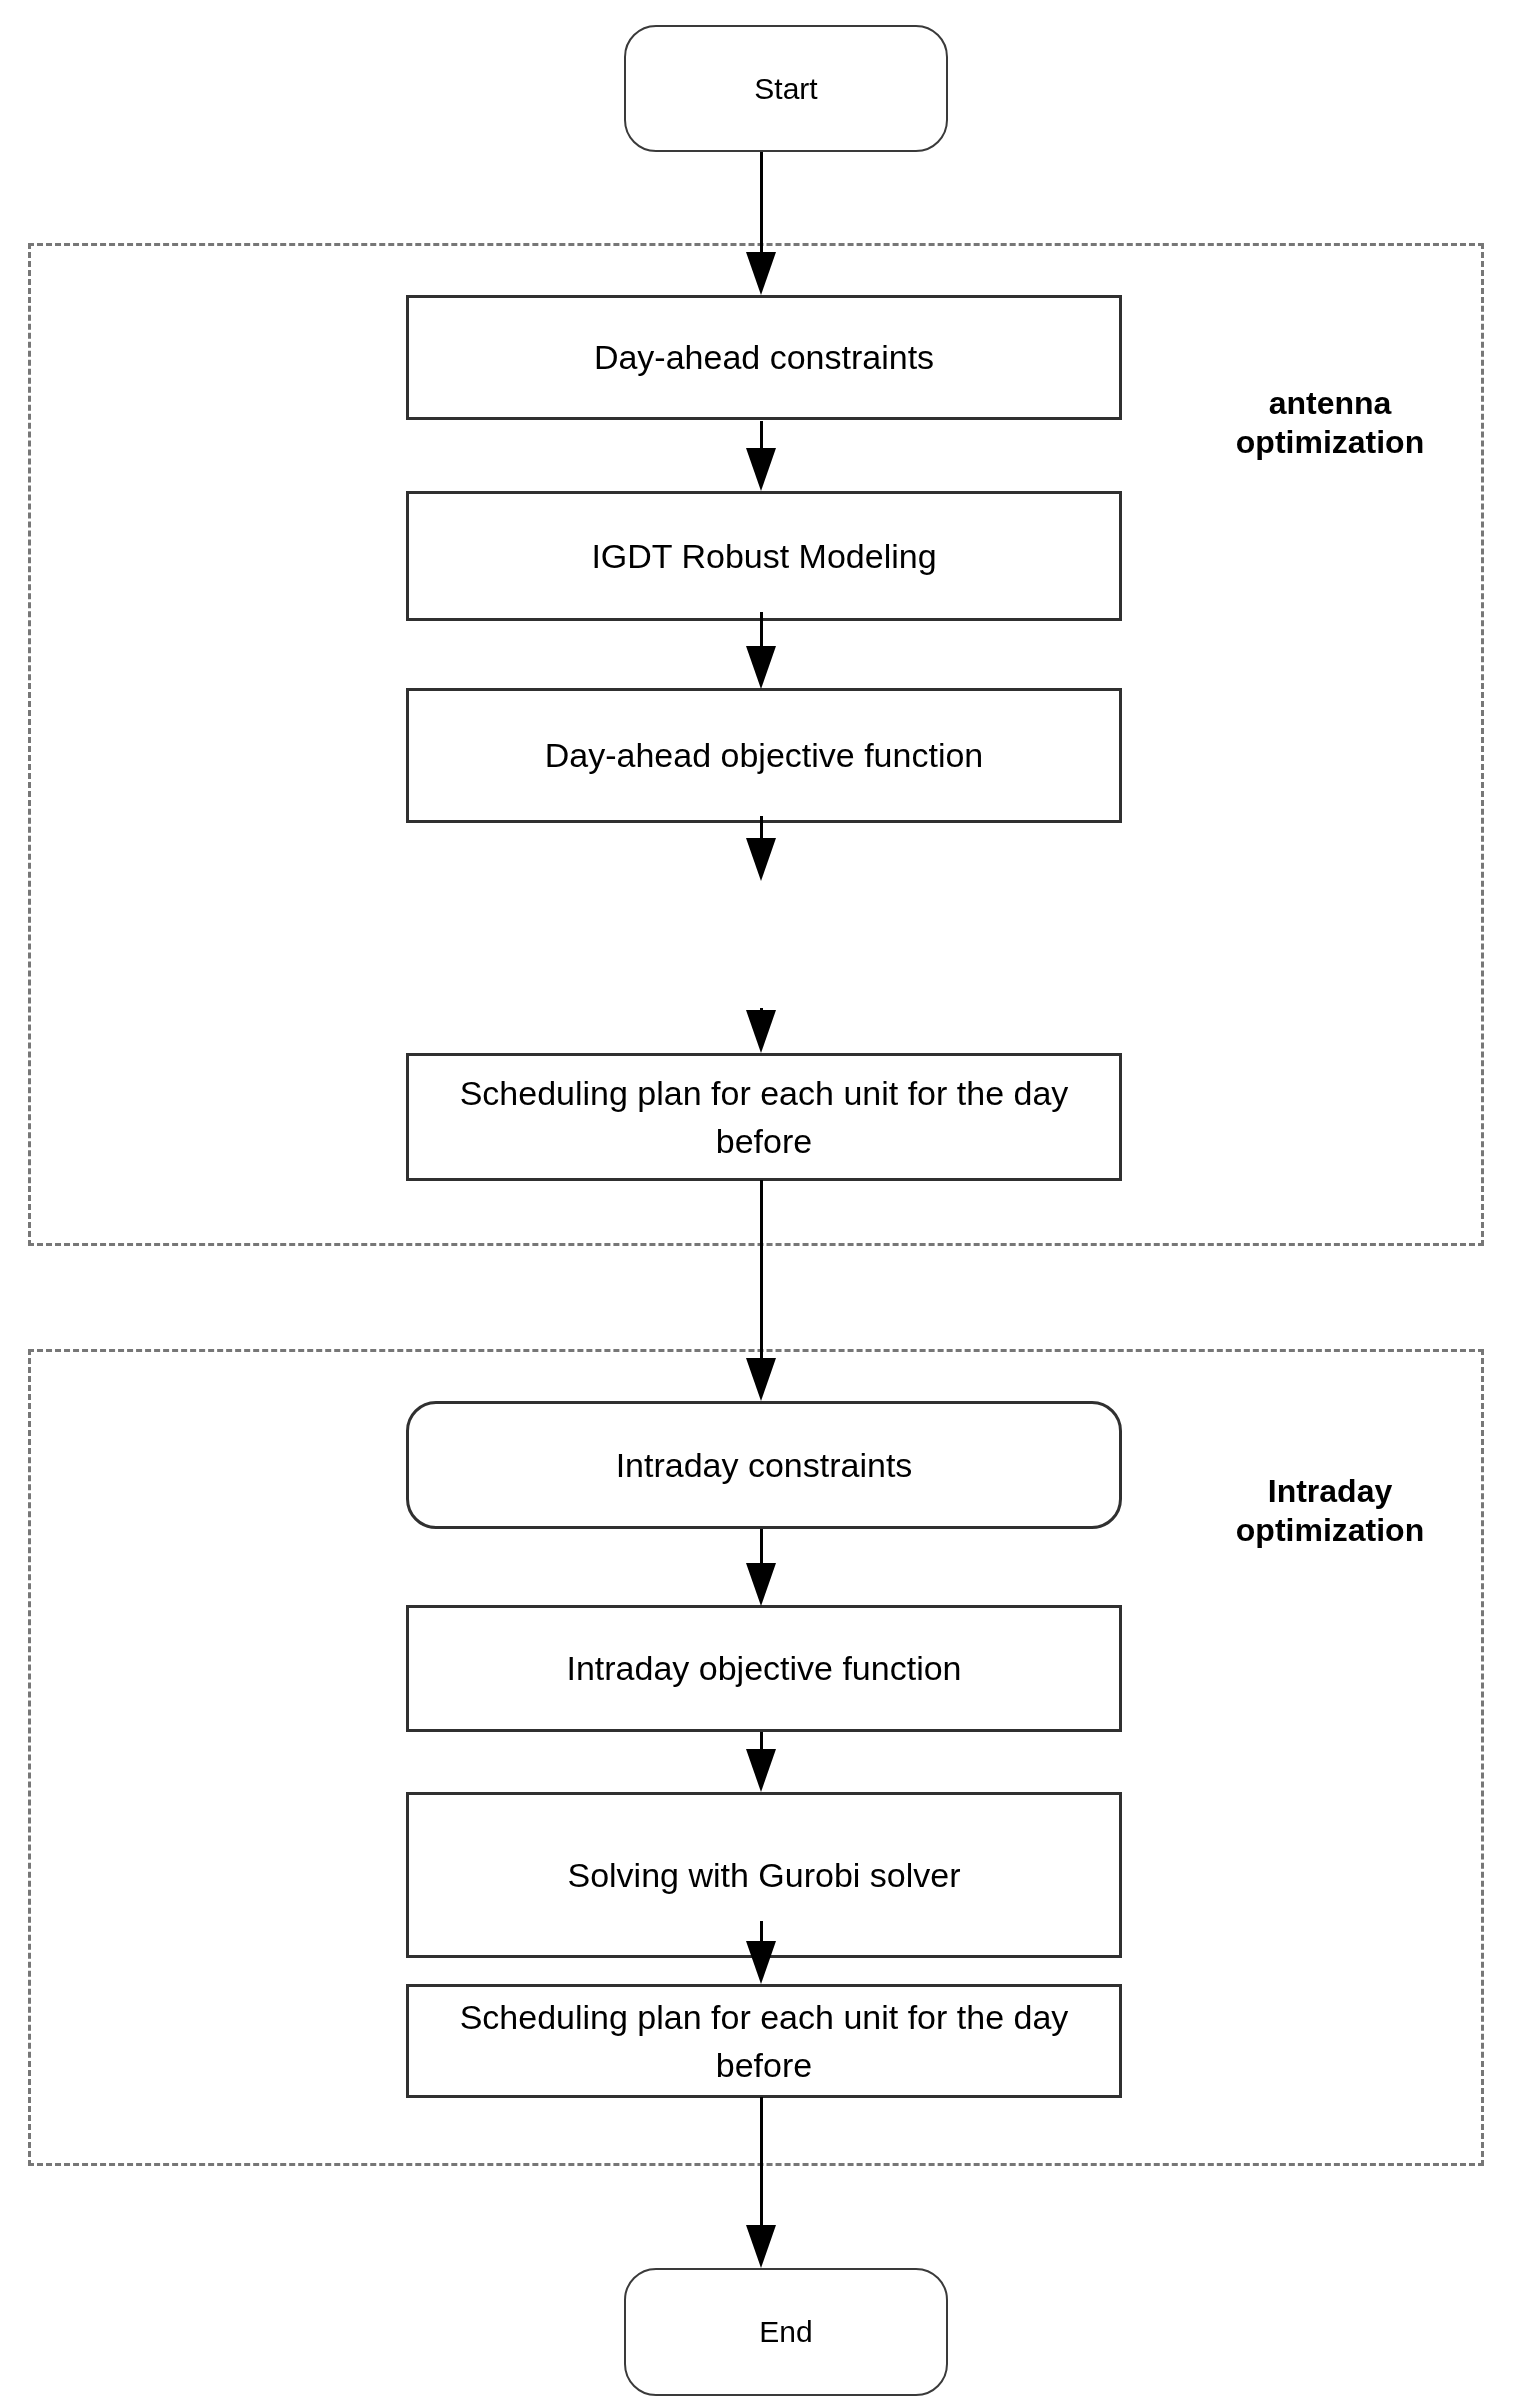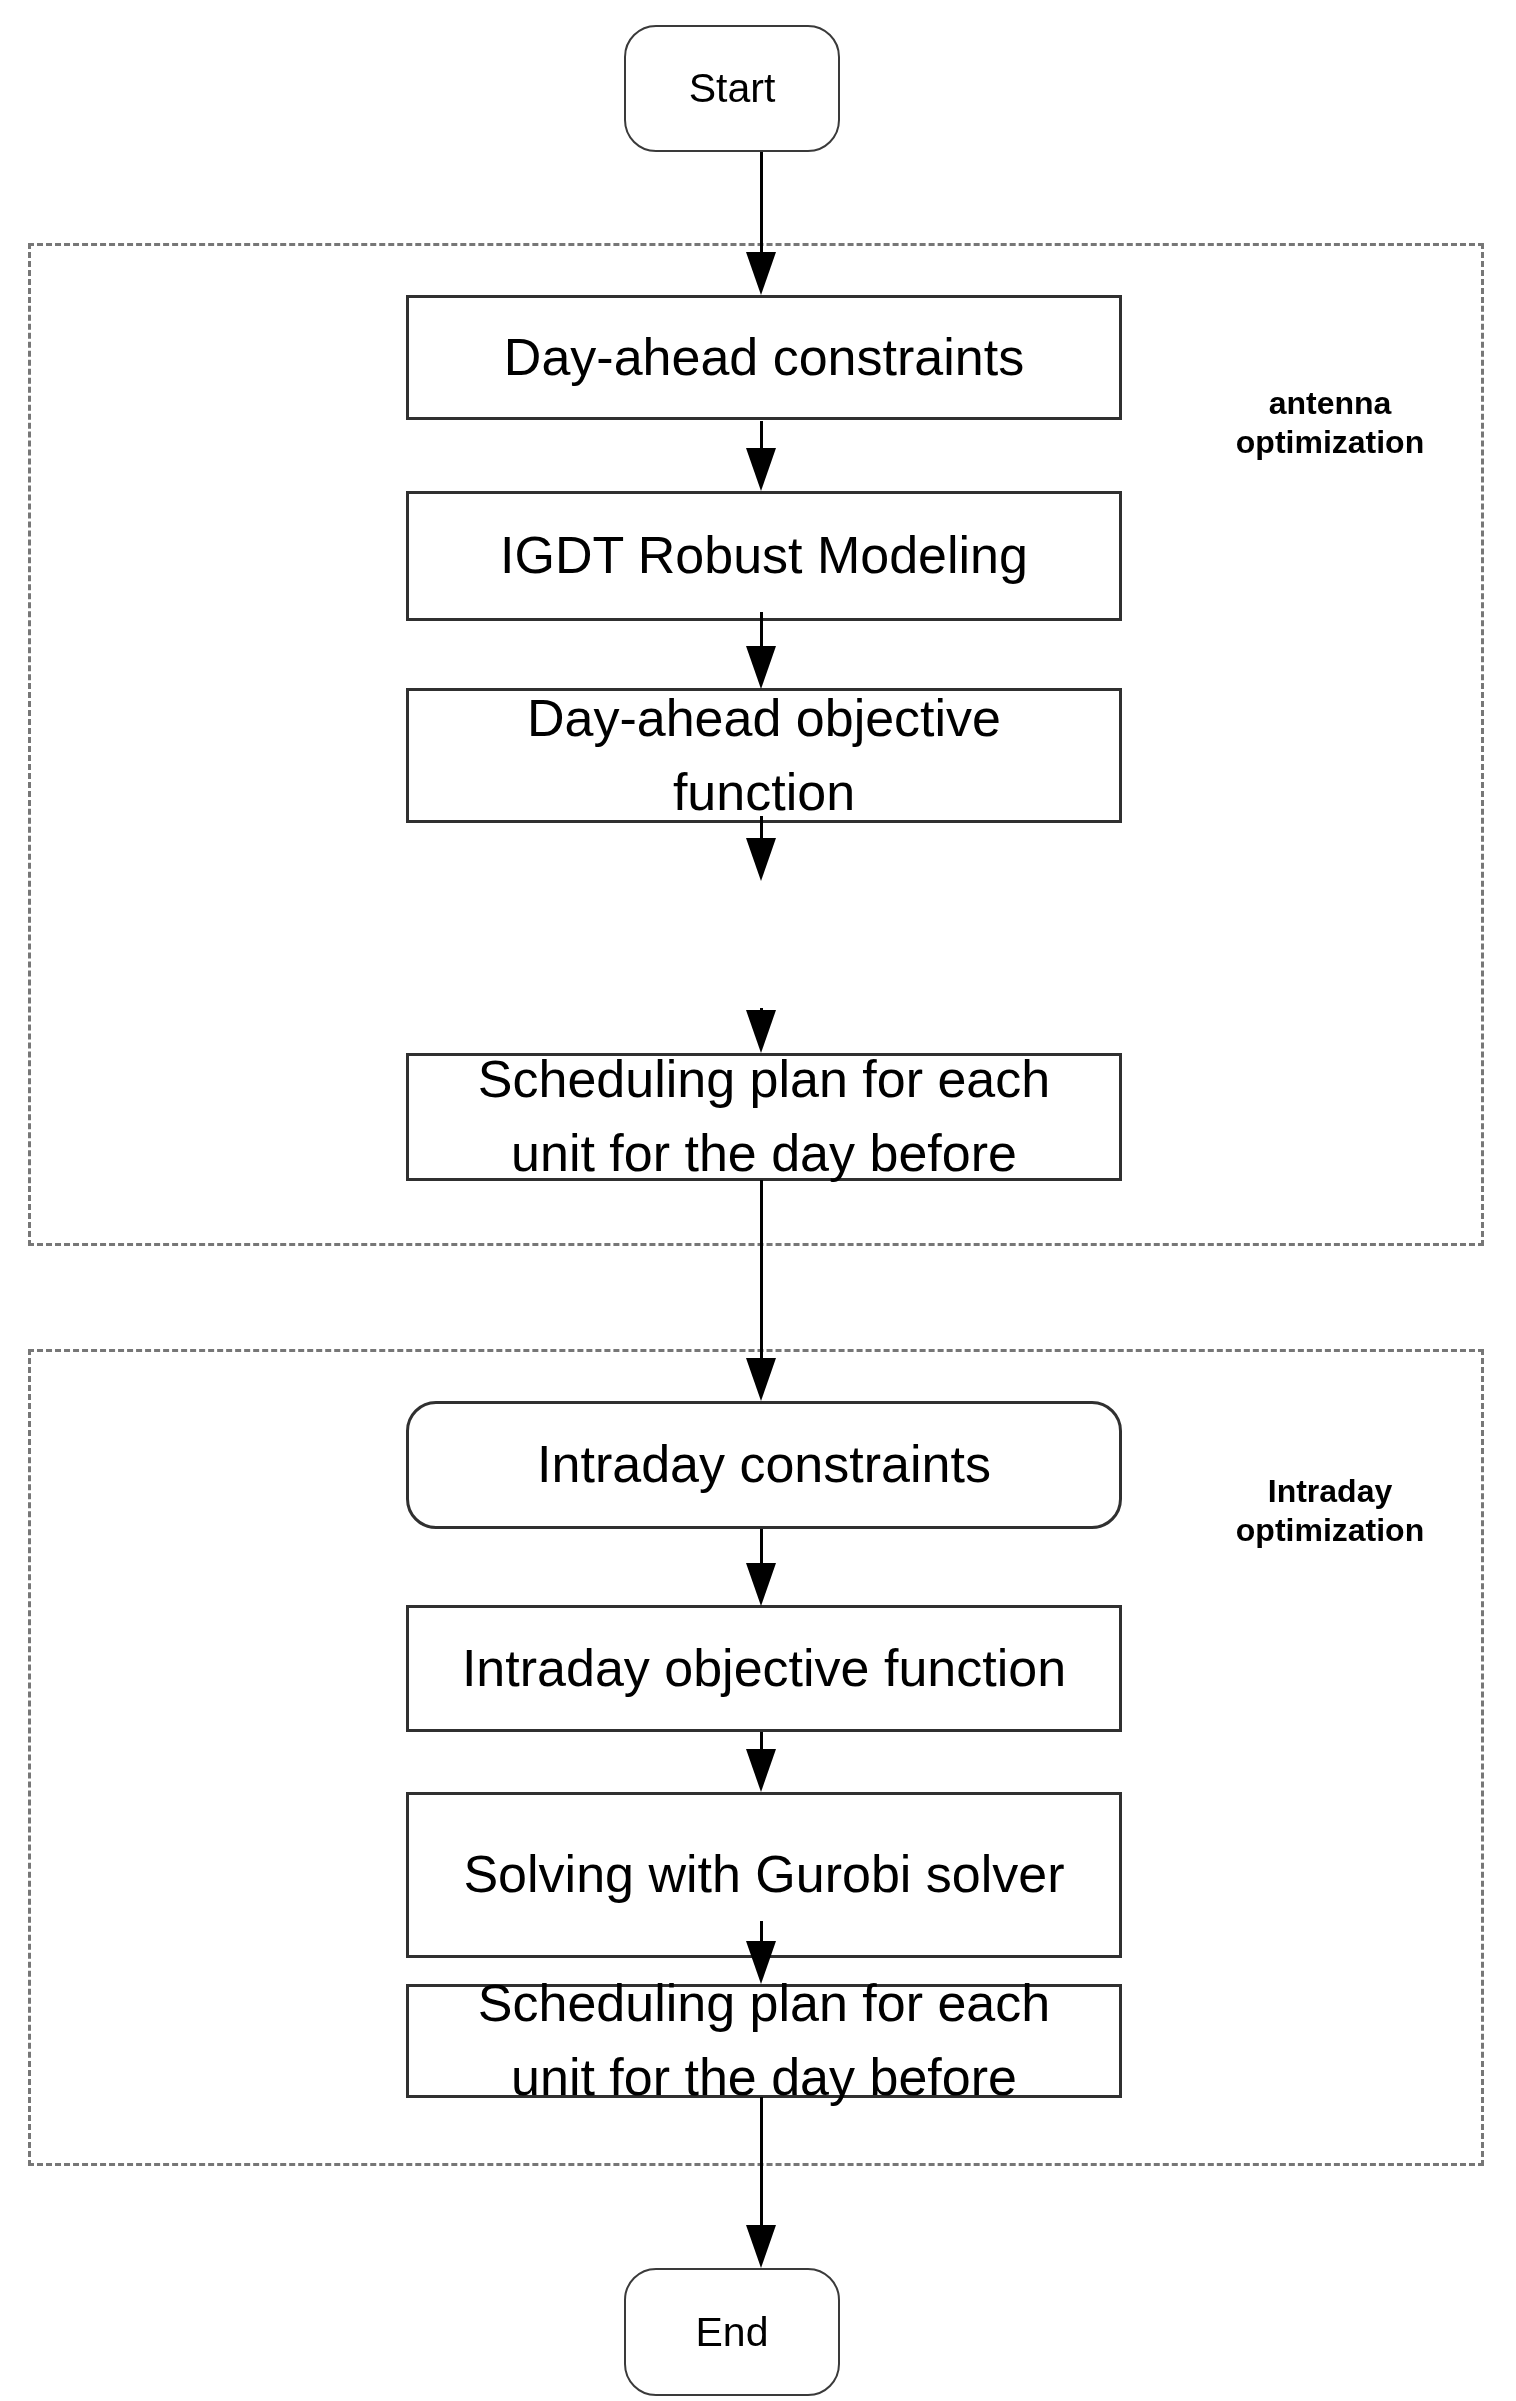--- a/index.html
+++ b/index.html
@@ -38,37 +38,37 @@
     position: absolute;
     left: 406px;
     width: 716px;
     border: 3px solid #303030;
     box-sizing: border-box;
     background: #ffffff;
     display: flex;
     align-items: center;
     justify-content: center;
     text-align: center;
-    font-size: 52px;
+    font-size: 34px;
     line-height: 1.42;
     padding: 0 29.5px;
   }
   .terminal {
     position: absolute;
     left: 624px;
-    width: 216px;
+    width: 324px;
     border: 2.2px solid #3a3a3a;
     border-radius: 32px;
     box-sizing: border-box;
     background: #ffffff;
     display: flex;
     align-items: center;
     justify-content: center;
     text-align: center;
-    font-size: 41px;
+    font-size: 30px;
   }
   .vline {
     position: absolute;
     left: 760px;
     width: 3px;
     background: #000000;
   }
   .arrowhead {
     position: absolute;
     left: 746px;

